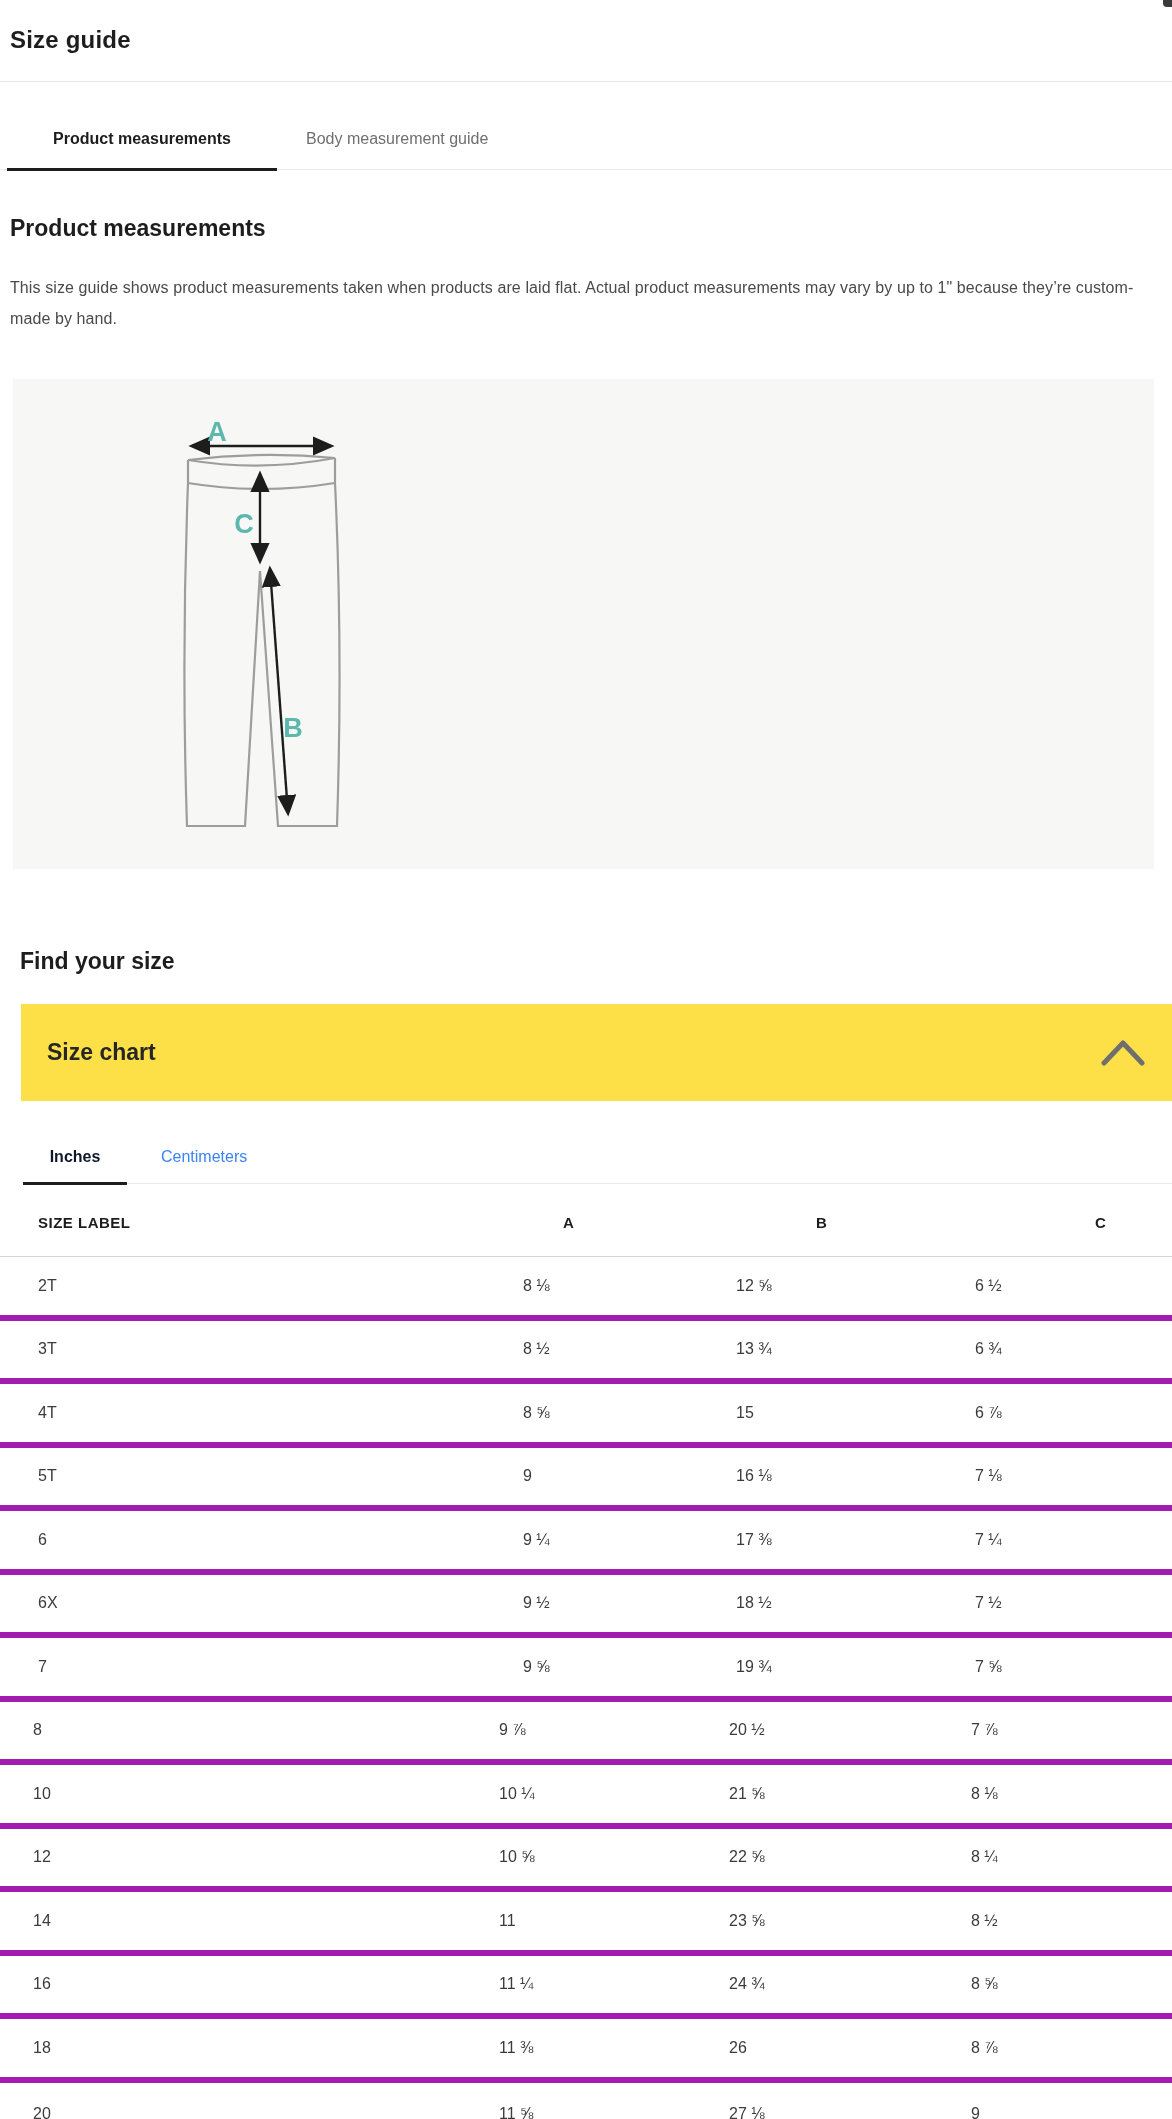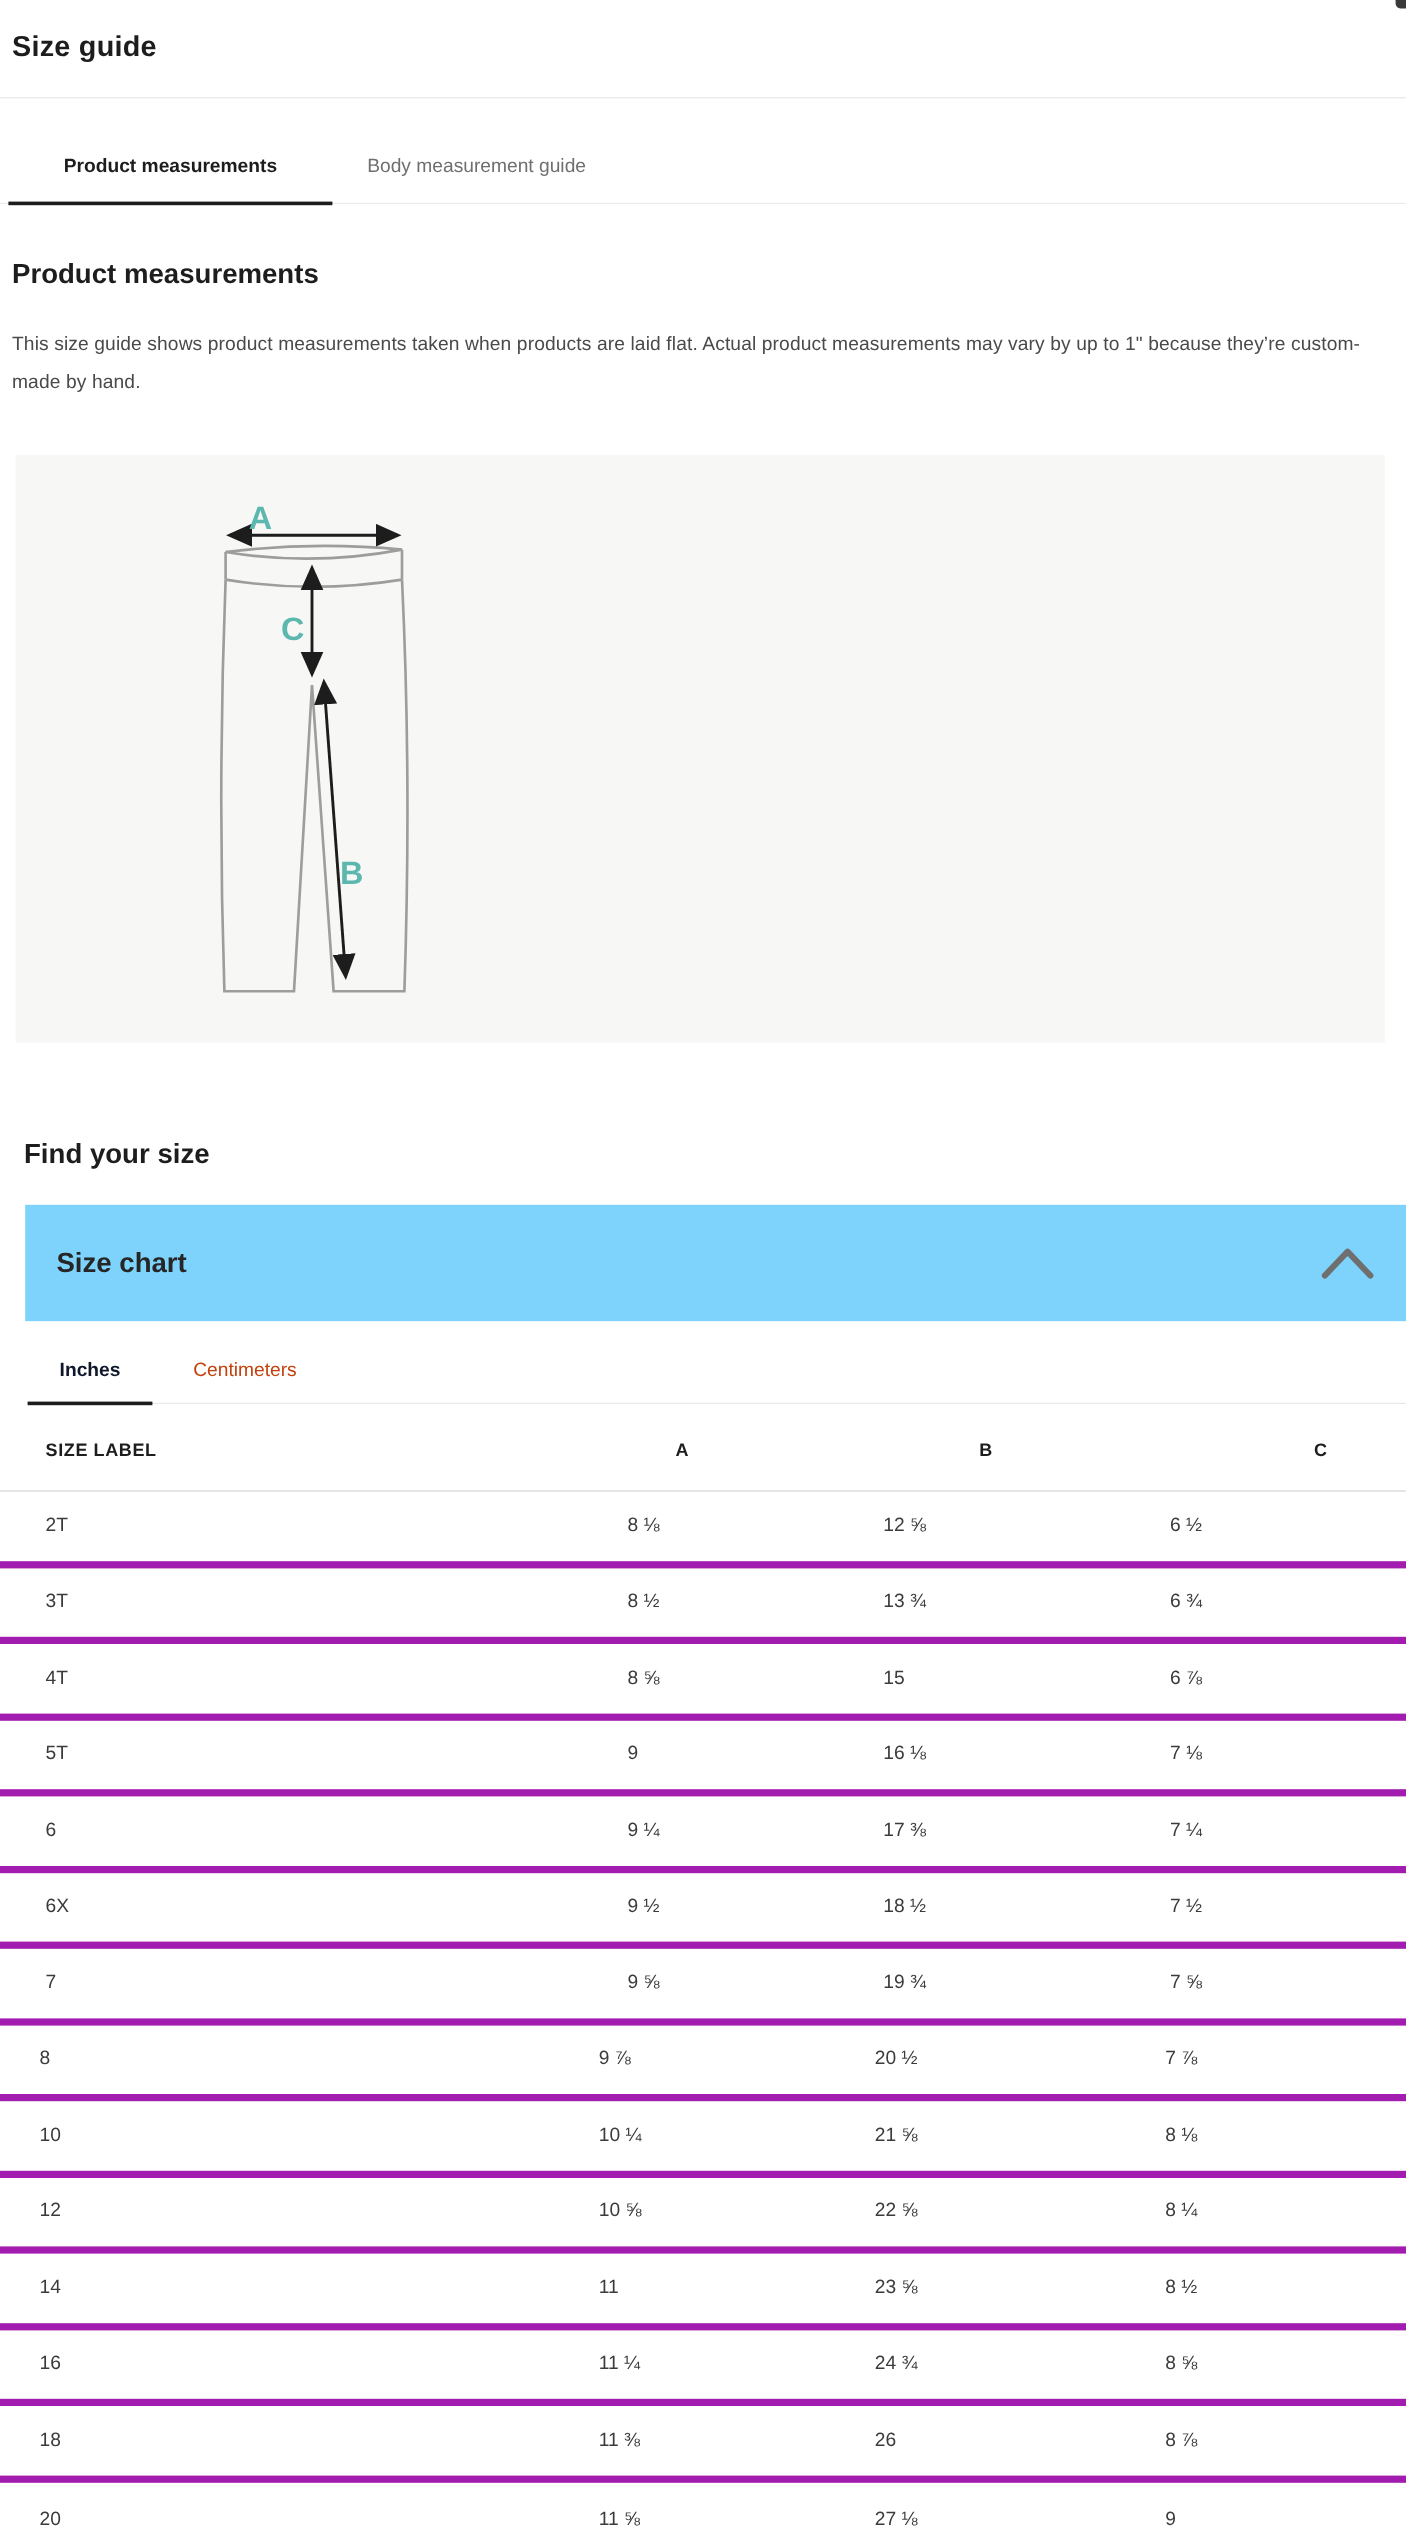--- a/index.html
+++ b/index.html
@@ -54,32 +54,32 @@
     letter-spacing:.1px;
   }
   .legend-key { font-weight:700; color:#3a3a3a; margin-right:7px; }
 
   h2.find-size {
     margin:78px 0 0 20px; font-size:23px; line-height:28px;
     font-weight:700; color:#1d1d1d;
   }
 
   .chart-accordion {
-    margin:29px 0 4px 21px; width:1151px; height:97px; background:#7dd3fc;
+    margin:29px 0 18px 21px; width:1151px; height:97px; background:#fde047;
     display:flex; align-items:center; justify-content:space-between;
     padding:0 27px 0 26px; cursor:pointer;
   }
   .chart-accordion-title { font-size:23px; font-weight:700; color:#262626; }
 
   .unit-tabs {
     display:flex; align-items:flex-end; margin-left:23px; padding-top:28px;
     border-bottom:1px solid #e9e9e9;
   }
   .unit-tab {
-    font-size:16px; line-height:20px; color:#c2410c; cursor:pointer;
+    font-size:16px; line-height:20px; color:#3b82f6; cursor:pointer;
     padding-bottom:15px; border-bottom:3px solid transparent; margin-bottom:-2px;
     white-space:nowrap;
   }
   .unit-tab.active {
     color:#0f172a; font-weight:700; border-bottom-color:#1d1d1d;
     width:104px; text-align:center;
   }
   .unit-tab + .unit-tab { margin-left:34px; }
 
   .thead {

